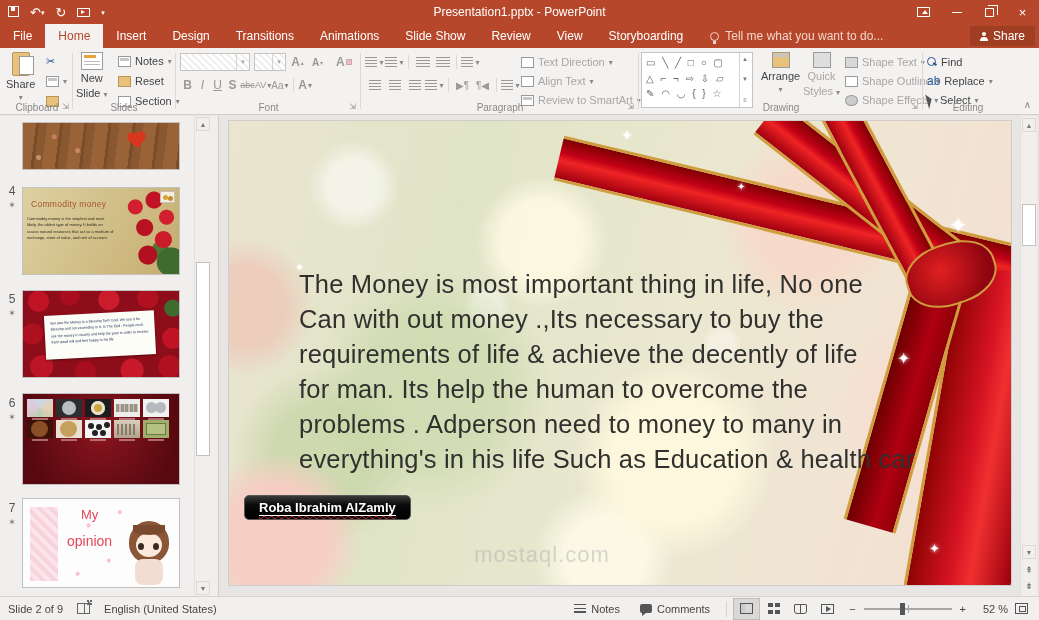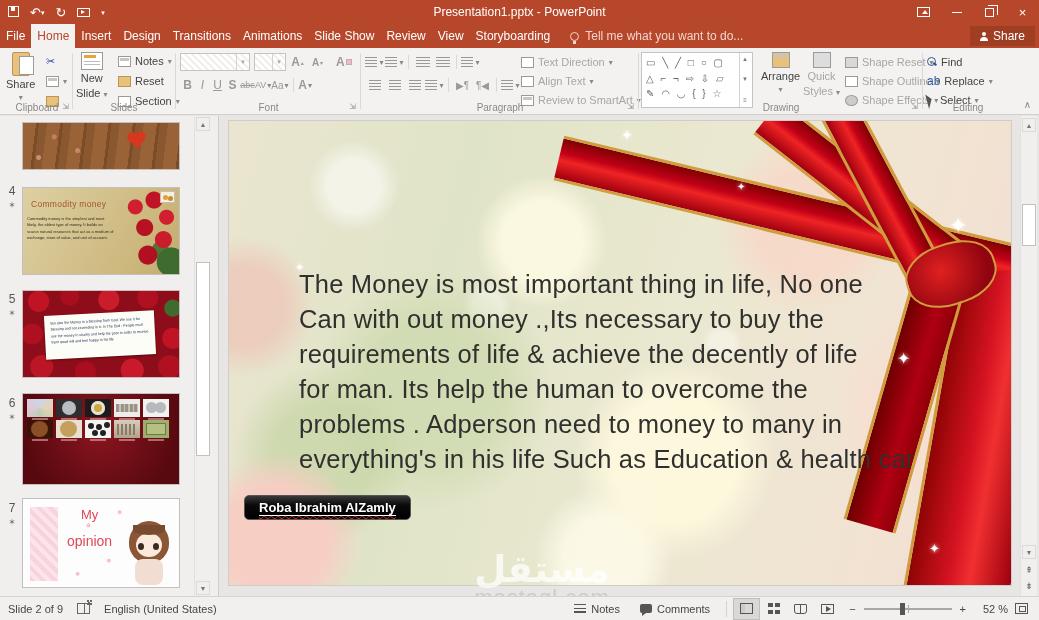--- a/index.html
+++ b/index.html
@@ -20,21 +20,21 @@
 .wincontrols{position:absolute;right:0;top:0;height:24px;display:flex}
 .wc{width:33px;height:24px;display:flex;align-items:center;justify-content:center;color:#fff;font-size:13px}
 .icon-ribbonopts{width:13px;height:10px;border:1px solid #fff;position:relative}
 .icon-ribbonopts::after{content:"";position:absolute;left:3.5px;top:2px;border-bottom:4px solid #fff;border-left:3px solid transparent;border-right:3px solid transparent}
 .icon-minimize{width:10px;height:1px;background:#fff}
 .icon-restore{width:9px;height:9px;border:1px solid #fff;position:relative}
 .icon-restore::after{content:"";position:absolute;left:2px;top:-4px;width:9px;height:9px;border:1px solid #fff;border-bottom:none;border-left:none}
 
 
 .tabrow{position:absolute;top:24px;left:0;right:0;height:24px;background:#b7472a;display:flex;color:#fff;font-size:12px}
-.tab{padding:0 6px;display:flex;align-items:center;cursor:default}
+.tab{padding:0 13px;display:flex;align-items:center;cursor:default}
 .tab.active{background:#f4f2f1;color:#b7472a}
 .tellme{display:flex;align-items:center;gap:6px;padding:0 14px;color:#f3d5cb}
 .icon-bulb{width:9px;height:9px;border:1.2px solid #f3d5cb;border-radius:50%;position:relative}
 .icon-bulb::after{content:"";position:absolute;left:2.2px;top:8px;width:3px;height:3px;background:#f3d5cb}
 .sharebtn{position:absolute;right:4px;top:2px;height:20px;display:flex;align-items:center;gap:5px;padding:0 10px;color:#fff;background:rgba(0,0,0,.12);font-size:12px}
 .icon-person{width:8px;height:8px;position:relative}
 .icon-person::before{content:"";position:absolute;left:2px;top:0;width:4px;height:4px;border-radius:50%;background:#fff}
 .icon-person::after{content:"";position:absolute;left:0;top:4.5px;width:8px;height:4px;border-radius:4px 4px 0 0;background:#fff}
 
 
@@ -465,21 +465,21 @@
         <span>Arrange</span>
         <span class="dd">▾</span>
       </div>
       <div class="bigbtn dis" style="left:162px">
         <span class="mini" style="width:18px;height:16px;background:#ddd"></span>
         <span>Quick</span>
         <span><span>Styles</span> <span class="dd">▾</span></span>
       </div>
       <div class="smallrow dis" style="left:204px;top:5px">
           <span class="mini" style="background:#d8d8d8"></span>
-          <span>Shape Reset</span>
+          <span>Shape Text</span>
           <span class="dd">▾</span>
         </div>
       <div class="smallrow dis" style="left:204px;top:24px">
           <span class="mini"></span>
           <span>Shape Outline</span>
           <span class="dd">▾</span>
         </div>
       <div class="smallrow dis" style="left:204px;top:43px">
           <span class="mini" style="border-radius:50%;background:#ccc"></span>
           <span>Shape Effects</span>
@@ -594,21 +594,20 @@
           <div>requirements of life &amp; achieve the decently of life</div>
           <div>for man. Its help the human to overcome the</div>
           <div>problems . Adperson need to money to many in</div>
           <div>everything's in his life Such as Education &amp; health car</div>
         </div>
 
         <div class="badge"><span>Roba Ibrahim AlZamly</span></div>
       </div>
 
       <div class="watermark">
-        <div class="wm-ar">مستقل</div>
         <div class="wm-en">mostaql.com</div>
       </div>
 
       <div class="vscroll">
         <div class="sarrow up">▲</div>
         <div class="vthumb"></div>
         <div class="sarrow dn">▼</div>
         <div class="nav prev">⇞</div>
         <div class="nav next">⇟</div>
       </div>

